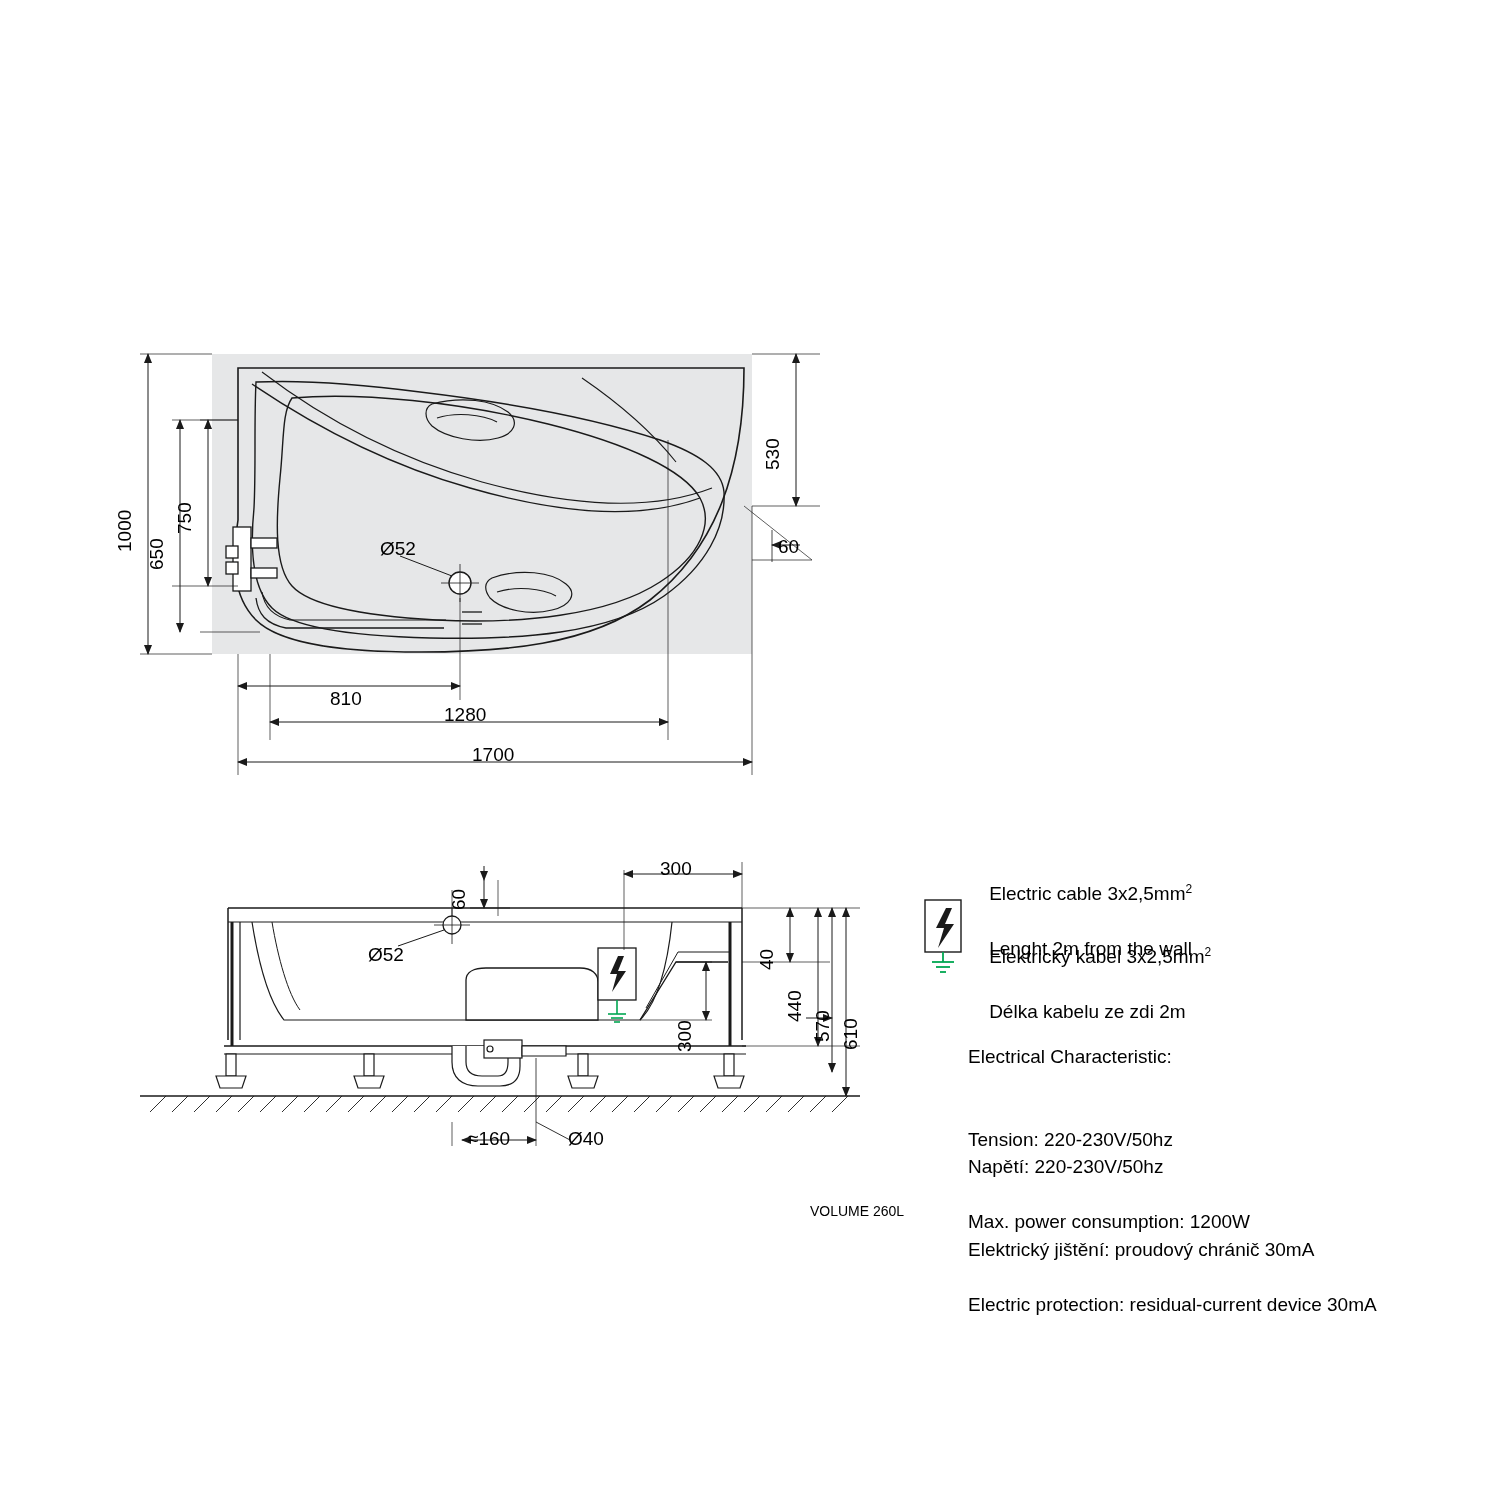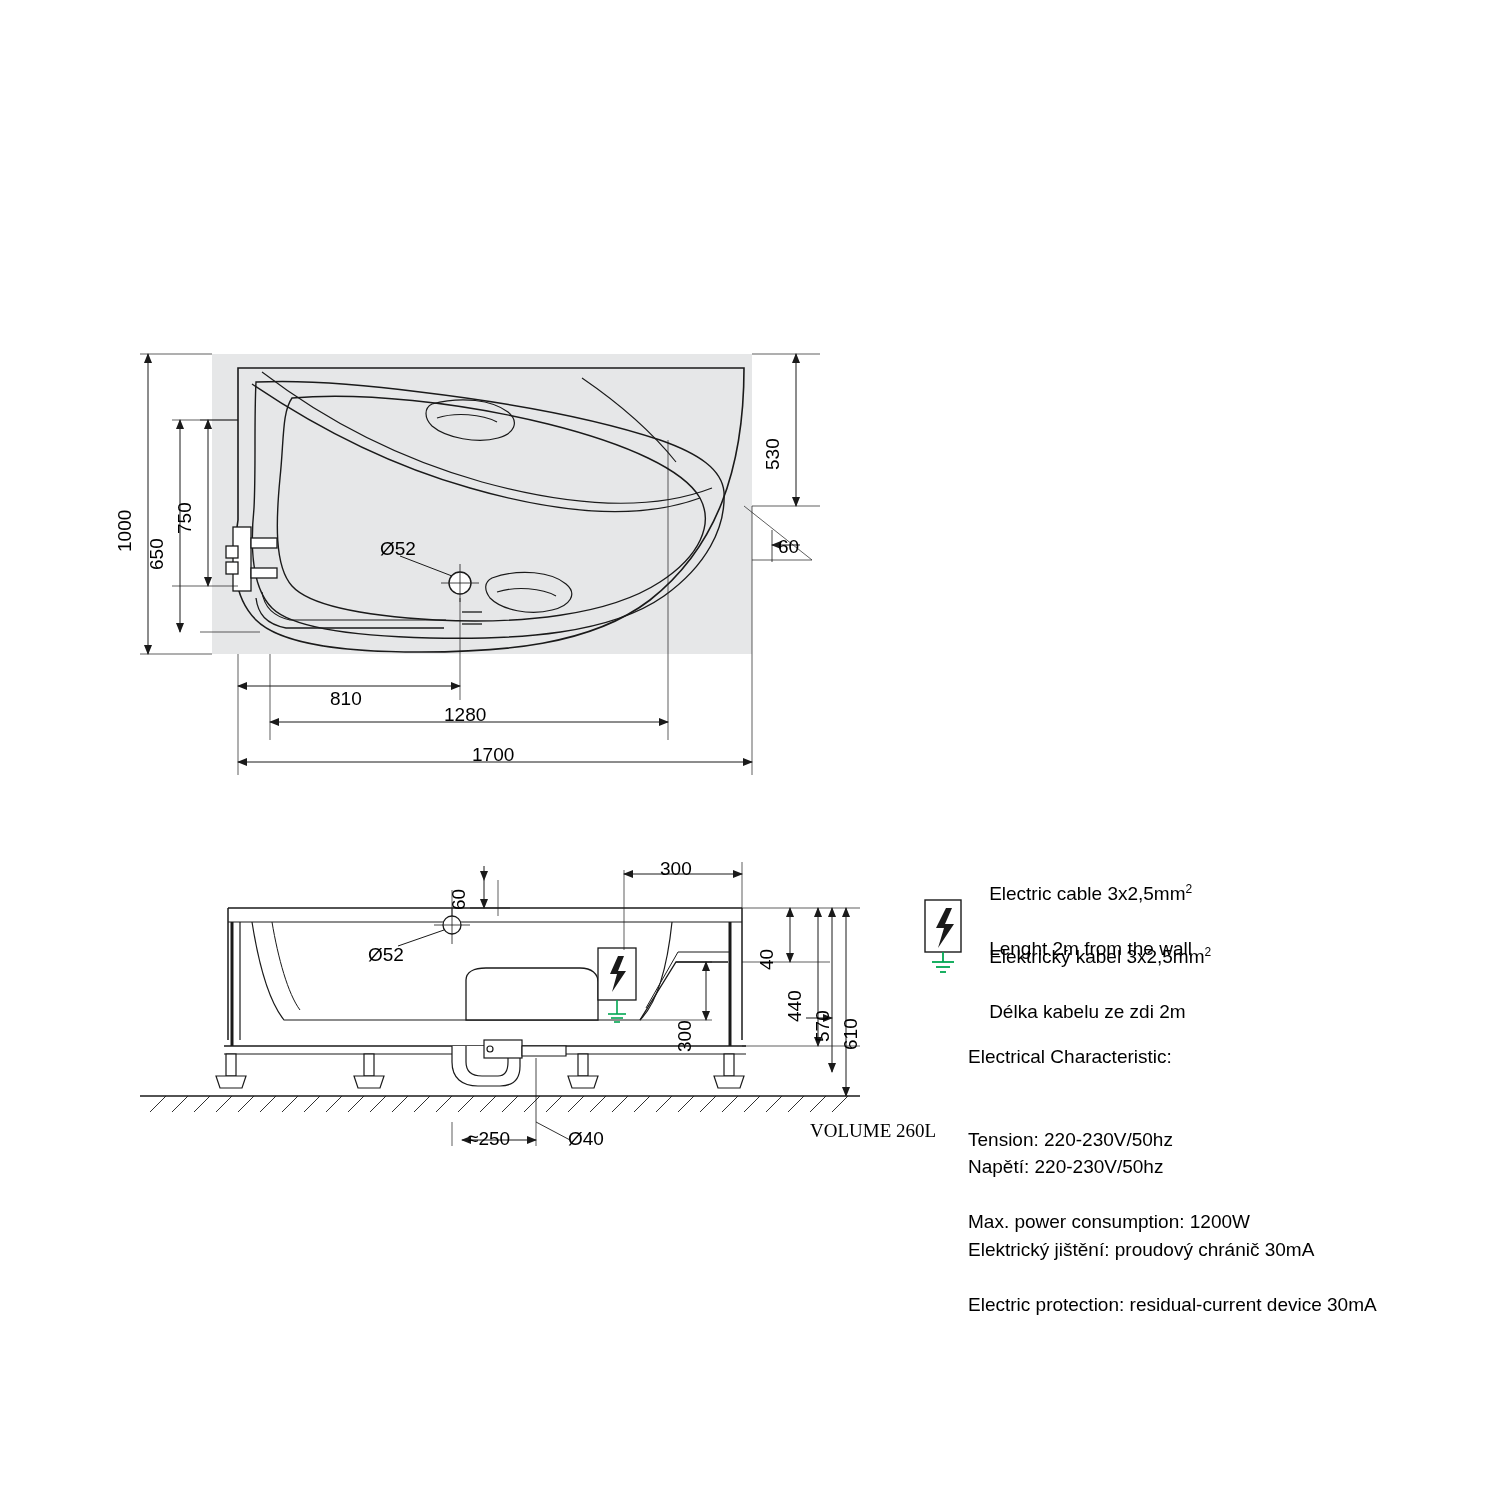--- a/index.html
+++ b/index.html
@@ -300,25 +300,25 @@
   <div class="dim" style="left:472px; top:744px;">1700</div>
   <div class="dim" style="left:380px; top:538px;">Ø52</div>
 
   <div class="dim rot" style="left:470px; top:888px;">60</div>
   <div class="dim" style="left:660px; top:858px;">300</div>
   <div class="dim rot" style="left:778px; top:948px;">40</div>
   <div class="dim rot" style="left:806px; top:1000px;">440</div>
   <div class="dim rot" style="left:834px; top:1020px;">570</div>
   <div class="dim rot" style="left:862px; top:1028px;">610</div>
   <div class="dim rot" style="left:696px; top:1030px;">300</div>
-  <div class="dim" style="left:468px; top:1128px;">≈250</div>
+  <div class="dim" style="left:468px; top:1128px;">≈160</div>
   <div class="dim" style="left:568px; top:1128px;">Ø40</div>
   <div class="dim" style="left:368px; top:944px;">Ø52</div>
 
-  <div class="txt" style="left:810px; top:1118px; font-size:19px;font-family:Liberation Serif, serif;">VOLUME 260L</div>
+  <div class="txt" style="left:810px; top:1202px; font-size:14px;">VOLUME 260L</div>
 
   <div class="spec-block" style="left:968px; top:852px;">
     <span>Electric cable 3x2,5mm</span><span class="sup">2</span><br>
     <span>Lenght 2m from the wall</span>
   </div>
 
   <div class="spec-block" style="left:968px; top:915px;">
     <span>Elektrický kabel 3x2,5mm</span><span class="sup">2</span><br>
     <span>Délka kabelu ze zdi 2m</span>
   </div>

